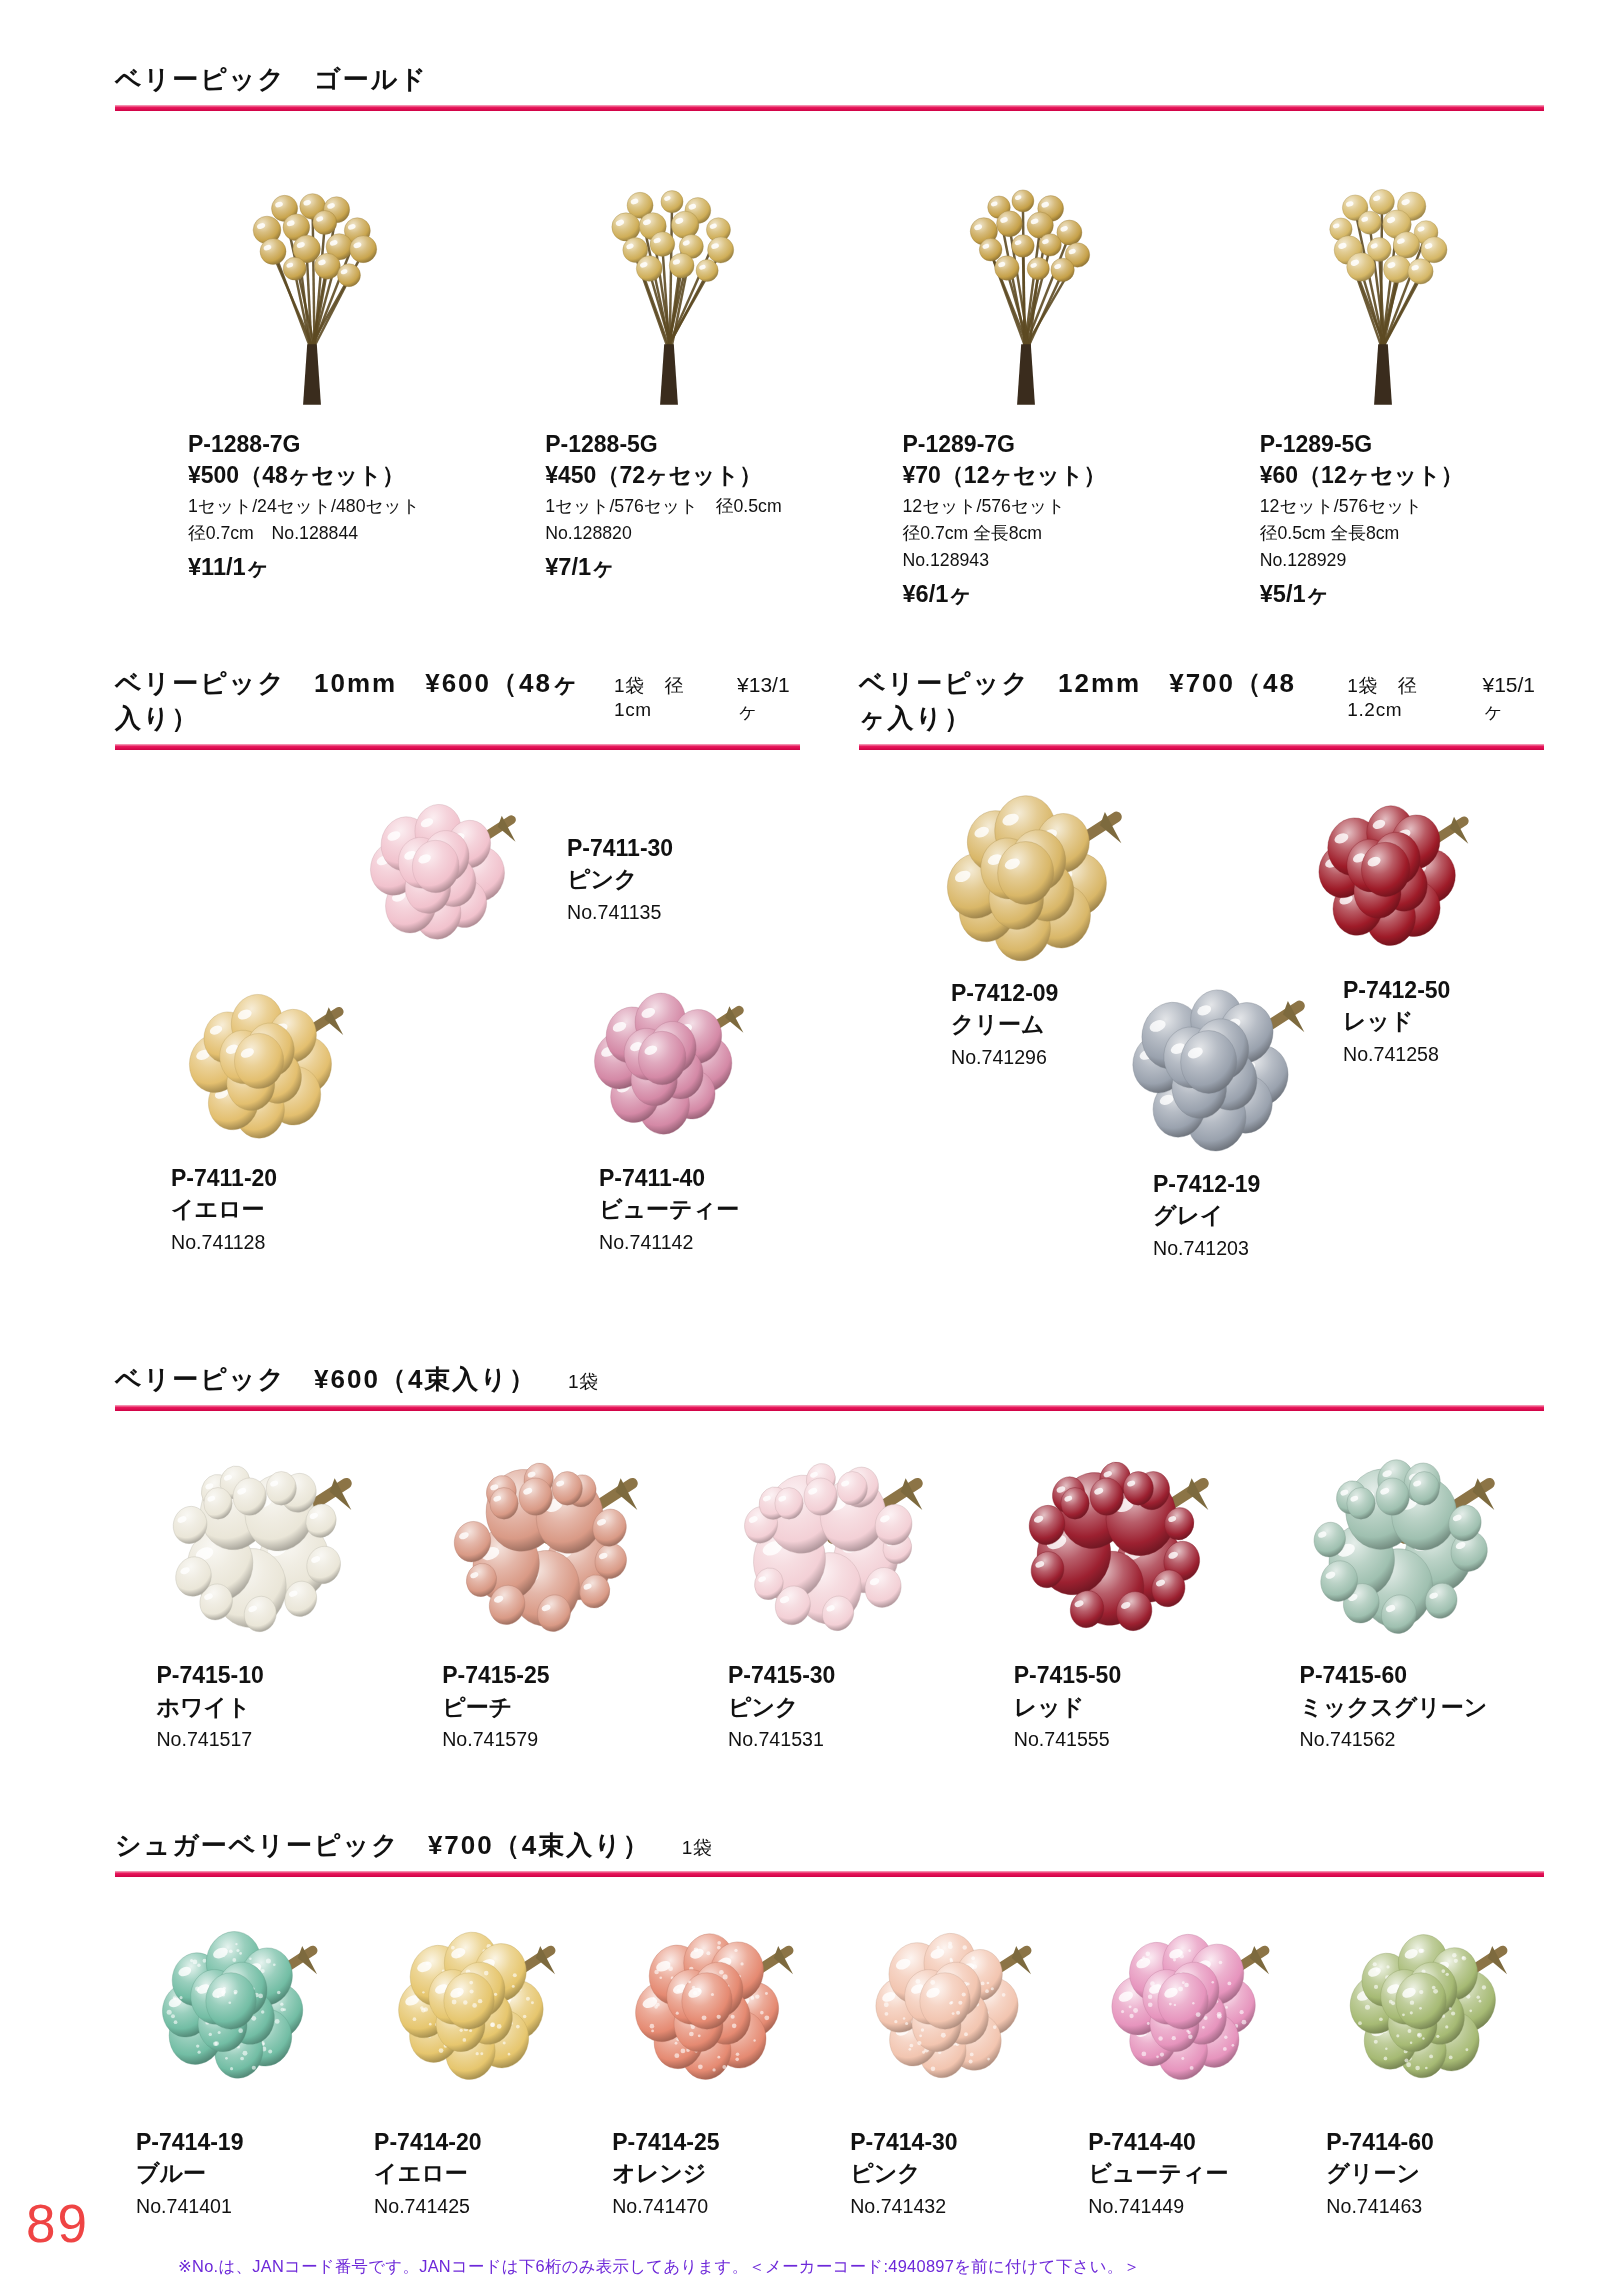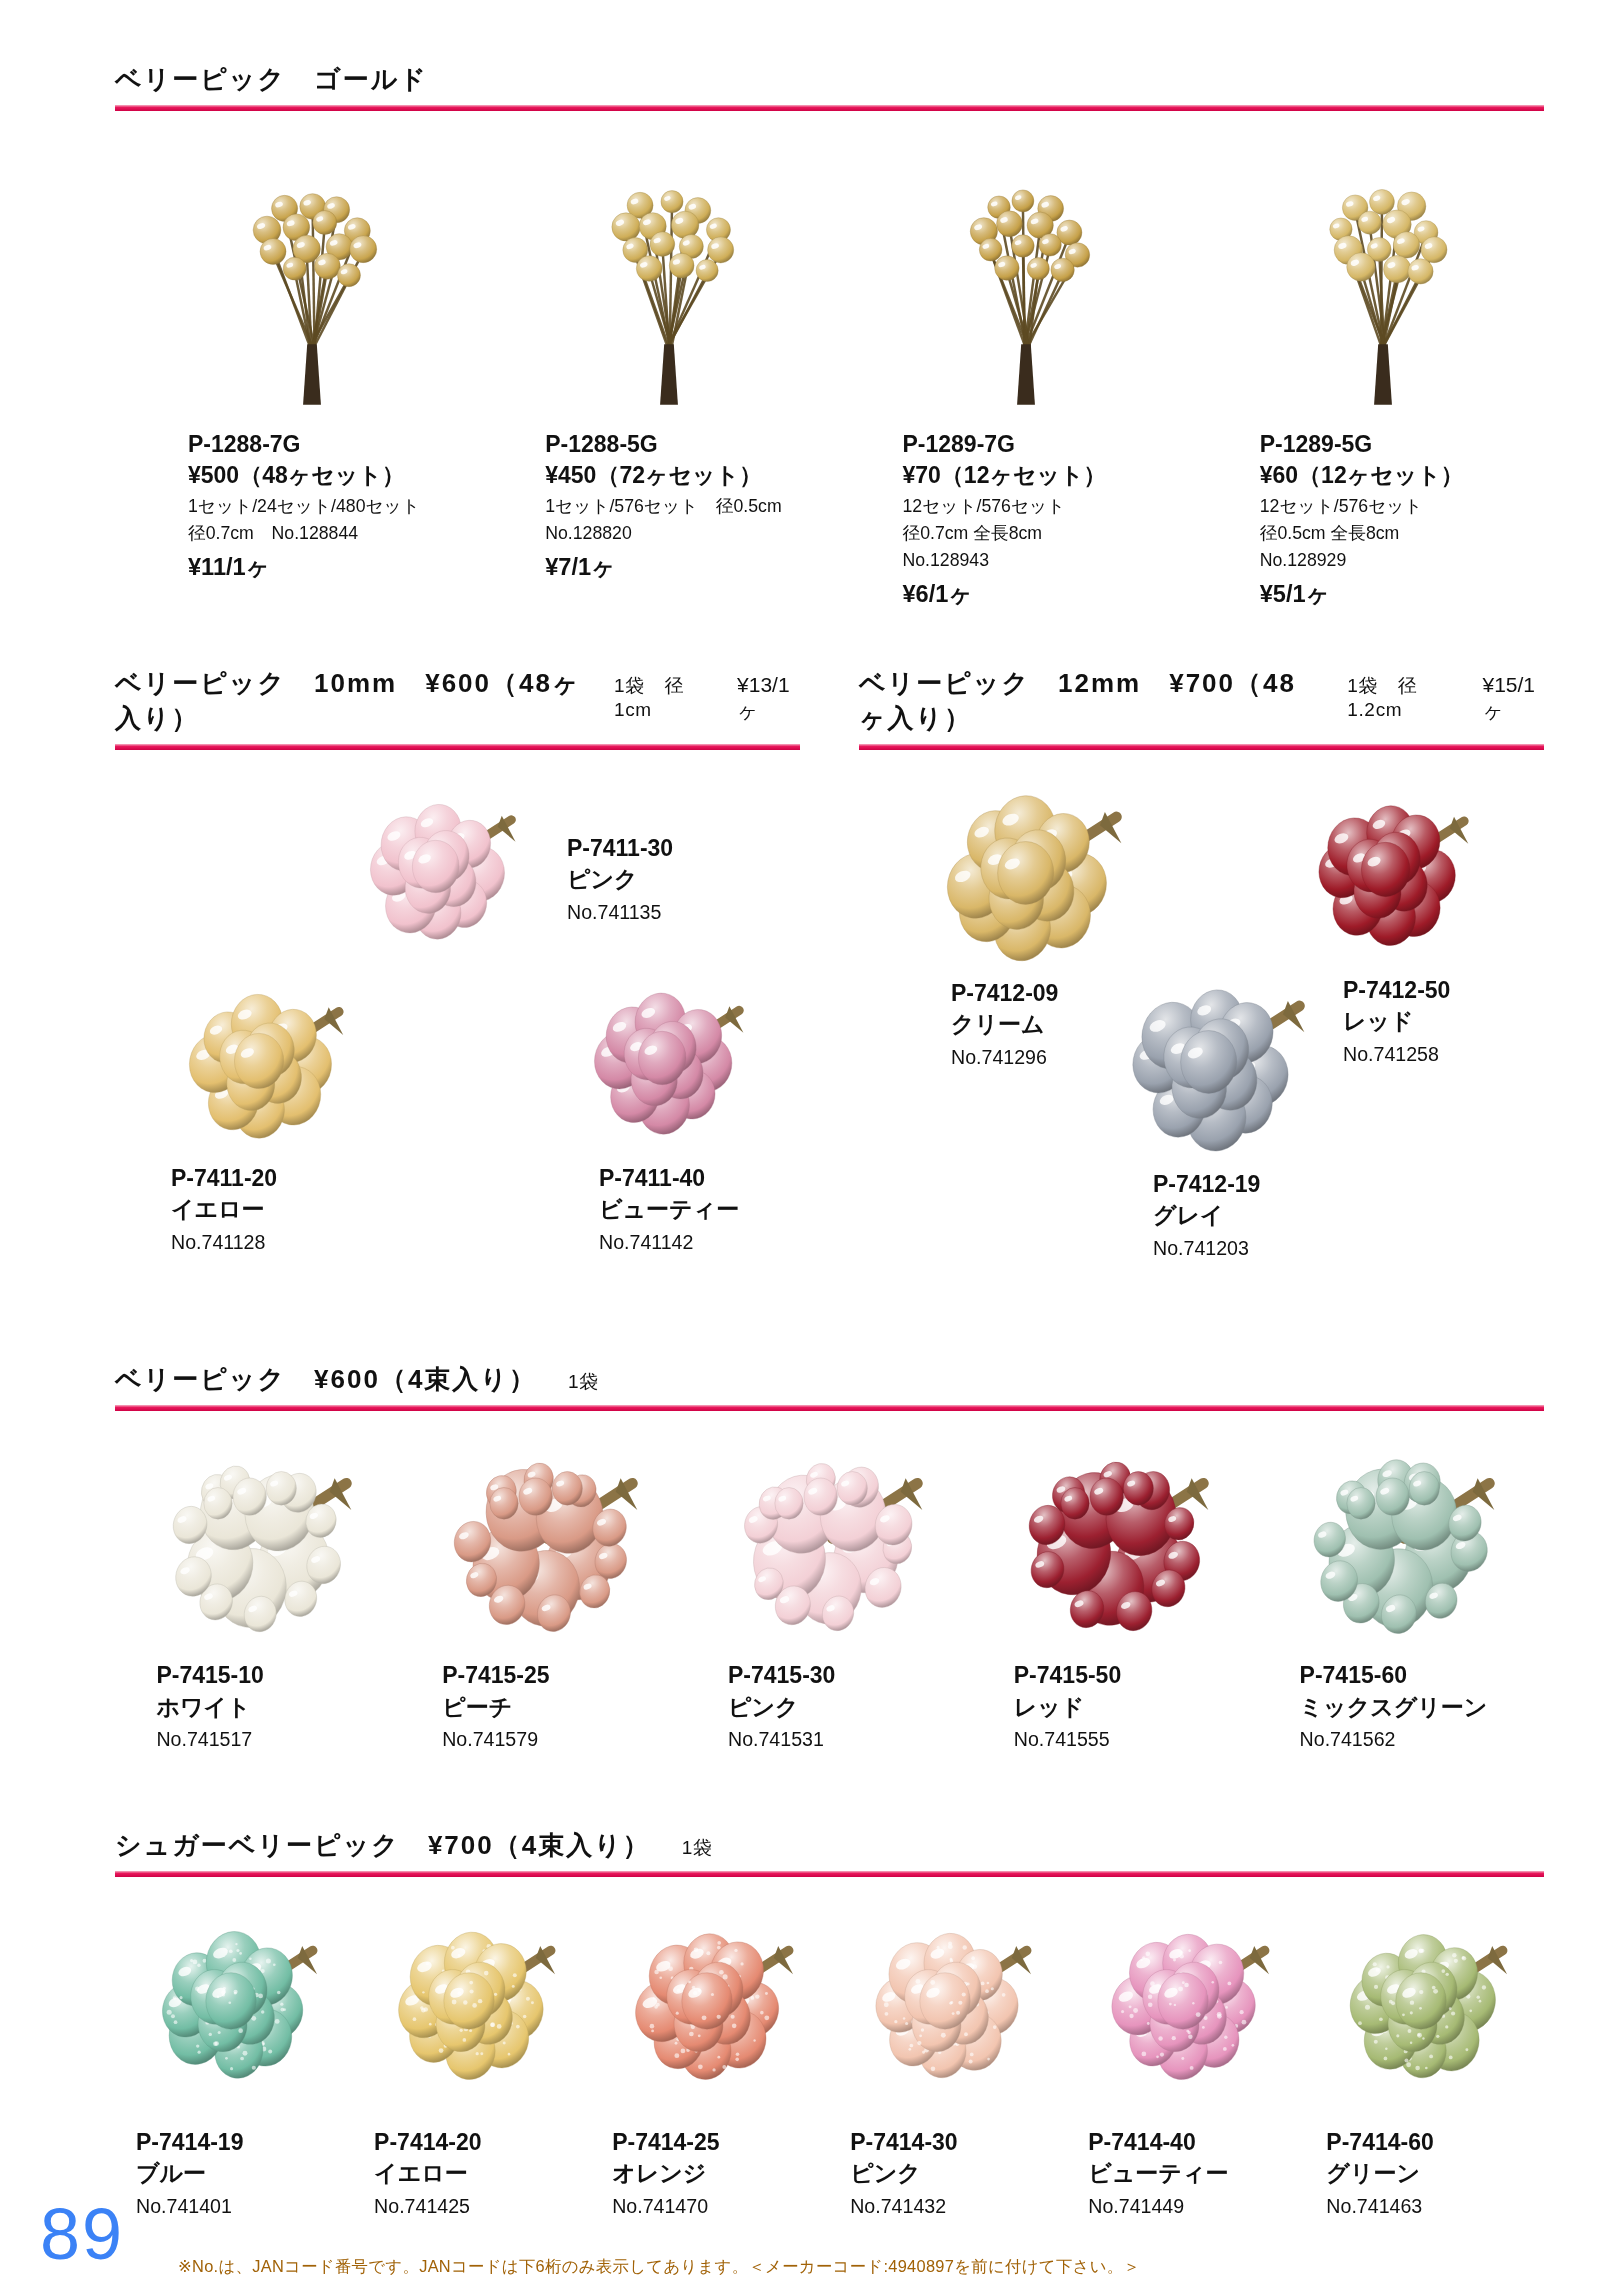--- a/index.html
+++ b/index.html
@@ -41,22 +41,22 @@
   .rowcell { display:flex; flex-direction:column; align-items:center; }
   .row5 .rowcell { width:20%; }
   .row6 .rowcell { width:16.66%; }
   .figbox { display:flex; align-items:center; justify-content:center; }
   .fig3 { height:206px; }
   .fig4 { height:196px; }
   .under-label { width:203px; margin-top:18.3px; }
   .row6 .under-label { width:196px; margin-top:29.4px; }
 
   
-  .page-num { position:absolute; left:40px; top:2193px; font-size:72px; font-weight:400; color:#3b82f6; letter-spacing:2px; }
-  .footnote { position:absolute; left:178px; top:2256px; font-size:16.4px; color:#a16207; letter-spacing:0.3px; }
+  .page-num { position:absolute; left:26px; top:2193px; font-size:53px; font-weight:400; color:#ef4444; letter-spacing:2px; }
+  .footnote { position:absolute; left:178px; top:2256px; font-size:16.4px; color:#6d28d9; letter-spacing:0.3px; }
 </style>
 </head>
 <body>
 
 <div class="page">
   <div class="content">
 
     <section>
       <div class="sec-head">
         <span class="sec-title">ベリーピック　ゴールド</span>

